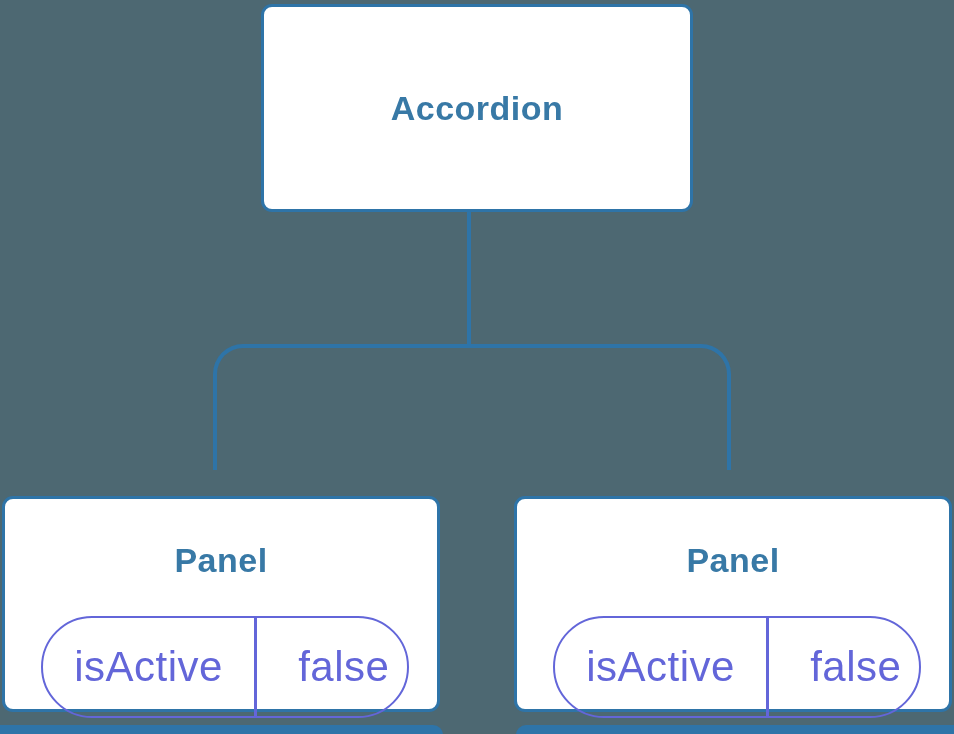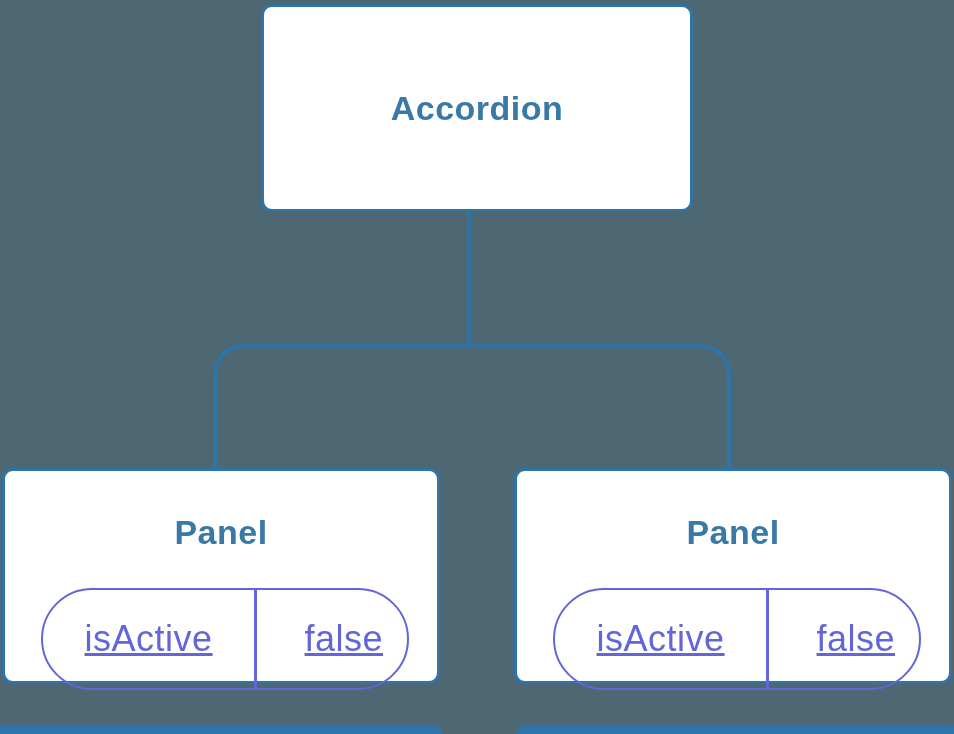--- a/index.html
+++ b/index.html
@@ -28,21 +28,21 @@
   .node-root{
     left:253px;top:4px;width:432px;height:208px;
     display:flex;align-items:center;justify-content:center;margin-left:8px;
   }
   .node-title{
     color:var(--title);
     font-size:34px;
     font-weight:bold;
     letter-spacing:.5px;
   }
-  .node-panel{left:2px;top:468px;width:438px;height:216px;}
+  .node-panel{left:2px;top:496px;width:438px;height:216px;}
   .node-panel.right{left:514px;}
   .panel-title{
     position:absolute;left:0;top:42px;width:100%;
     text-align:center;
   }
 
   
   .stem{
     position:absolute;
     left:467px;top:210px;width:4px;height:138px;
@@ -62,23 +62,22 @@
     left:36px;top:117px;width:368px;height:102px;
     border:2.5px solid var(--state);
     border-radius:51px;
     display:flex;
     align-items:stretch;
     overflow:hidden;
   }
   .pill-cell{
     display:flex;align-items:center;justify-content:center;
     color:var(--state);
-    font-size:36px;
+    font-size:42px;
     letter-spacing:.5px;
-    text-decoration:underline;
   }
   .pill-key{flex:0 0 58%;}
   .pill-divider{flex:0 0 2.5px;background:var(--state);}
   .pill-value{flex:1;margin-left:24px;}
 
   
   .strip{
     position:absolute;
     top:725px;height:12px;
     background:var(--line);

